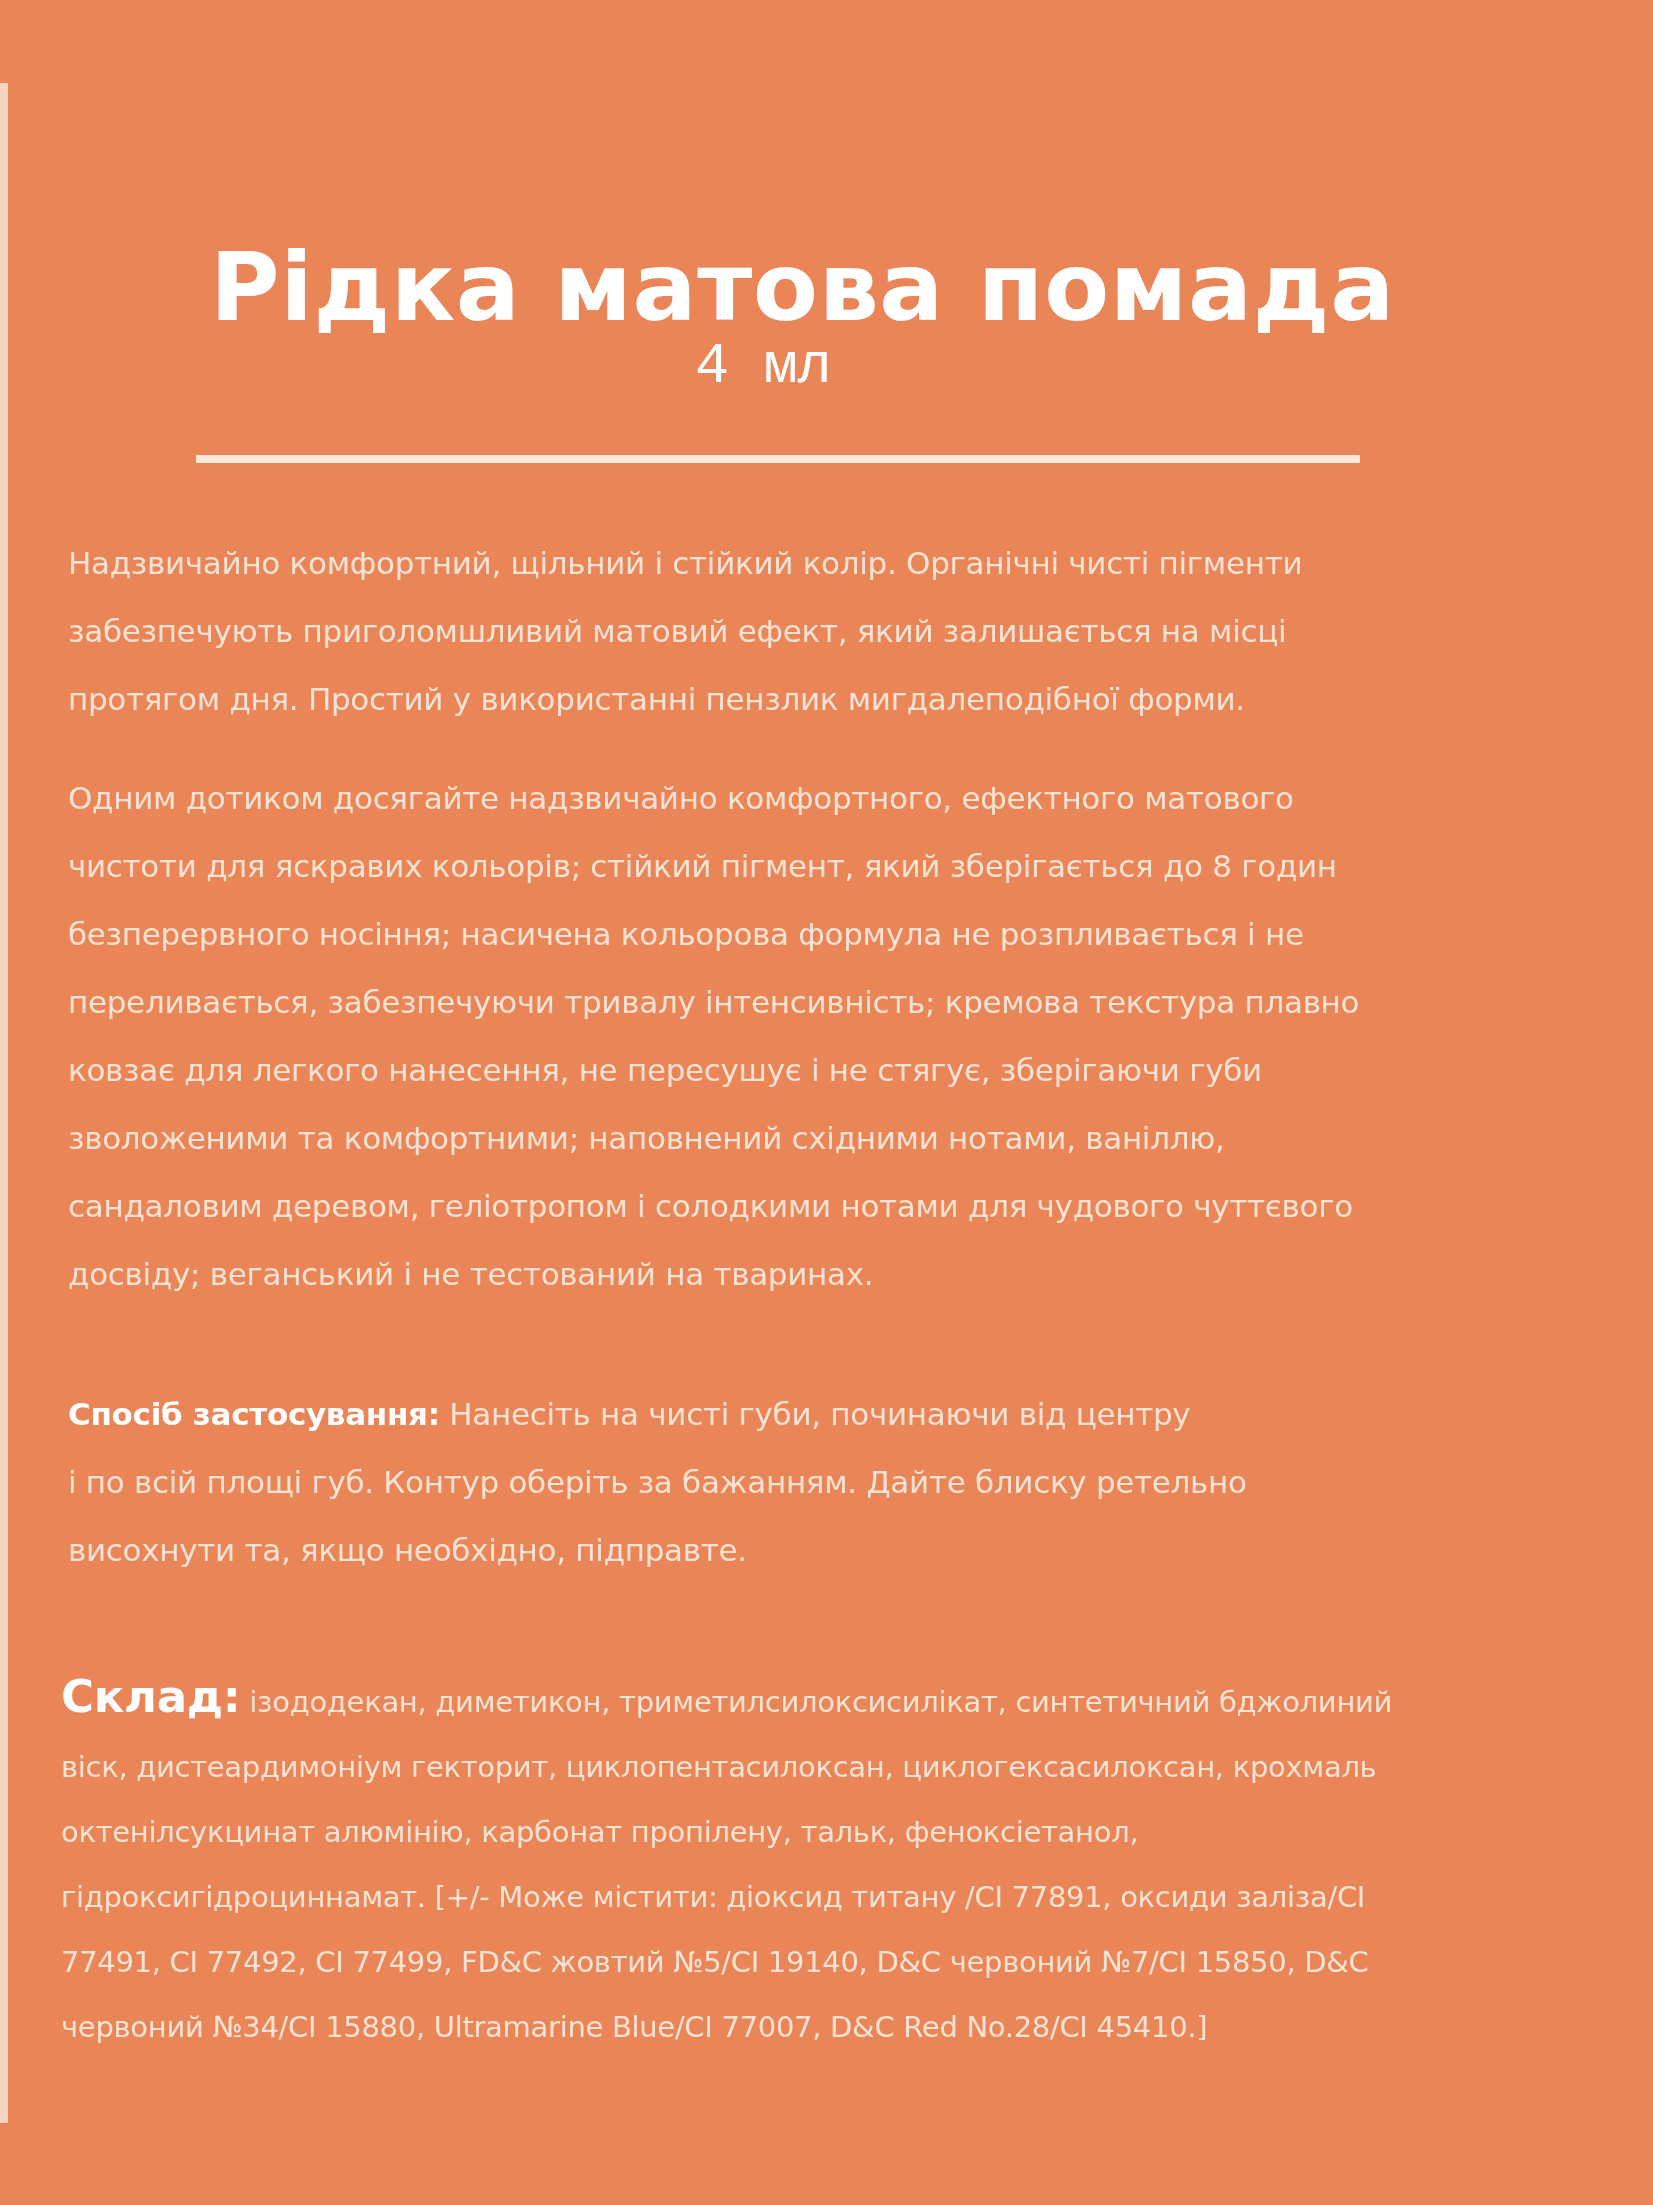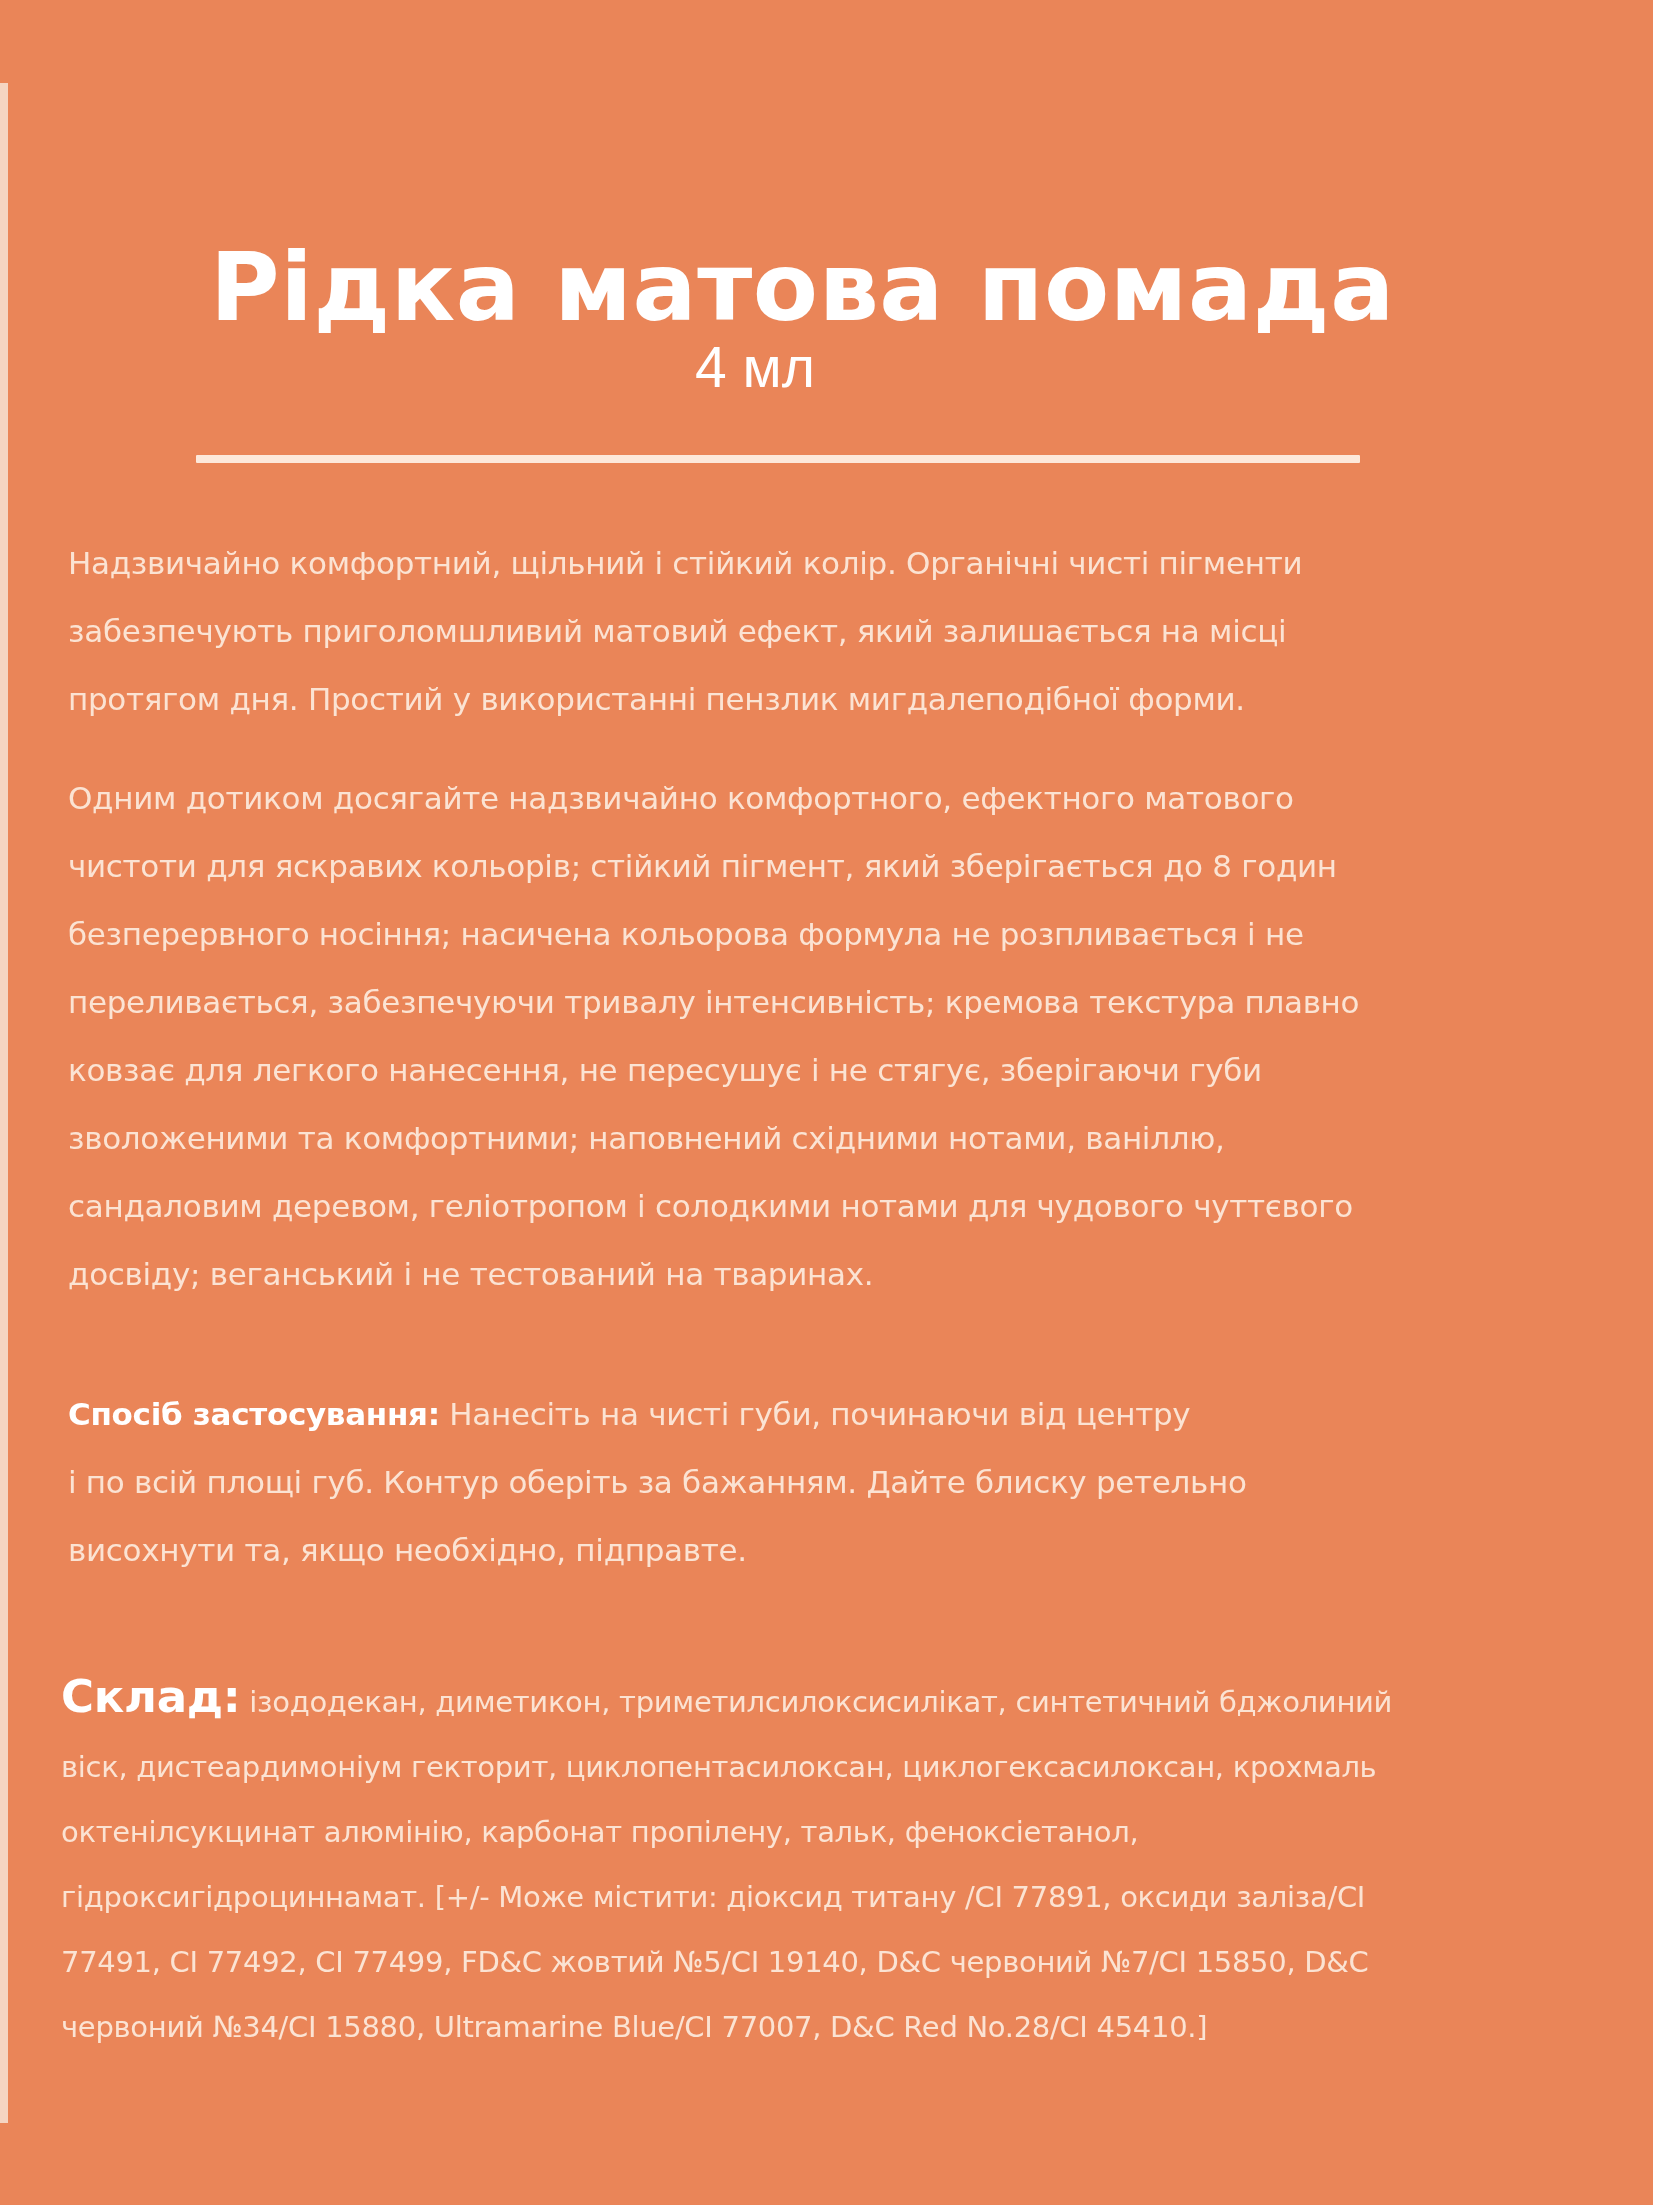--- a/index.html
+++ b/index.html
@@ -33,21 +33,21 @@
       font-size: 95px;
       line-height: 116px;
       color: #ffffff;
       letter-spacing: 0.6px;
       white-space: nowrap;
     }
     .volume {
       position: absolute;
       left: 695px;
       top: 331px;
-      font-family: Liberation Sans, sans-serif;
+      font-family: Liberation Mono, monospace;
       font-size: 57px;
       line-height: 72px;
       color: #ffffff;
       font-weight: normal;
     }
     .divider {
       position: absolute;
       left: 196px;
       top: 455px;
       width: 1164px;

